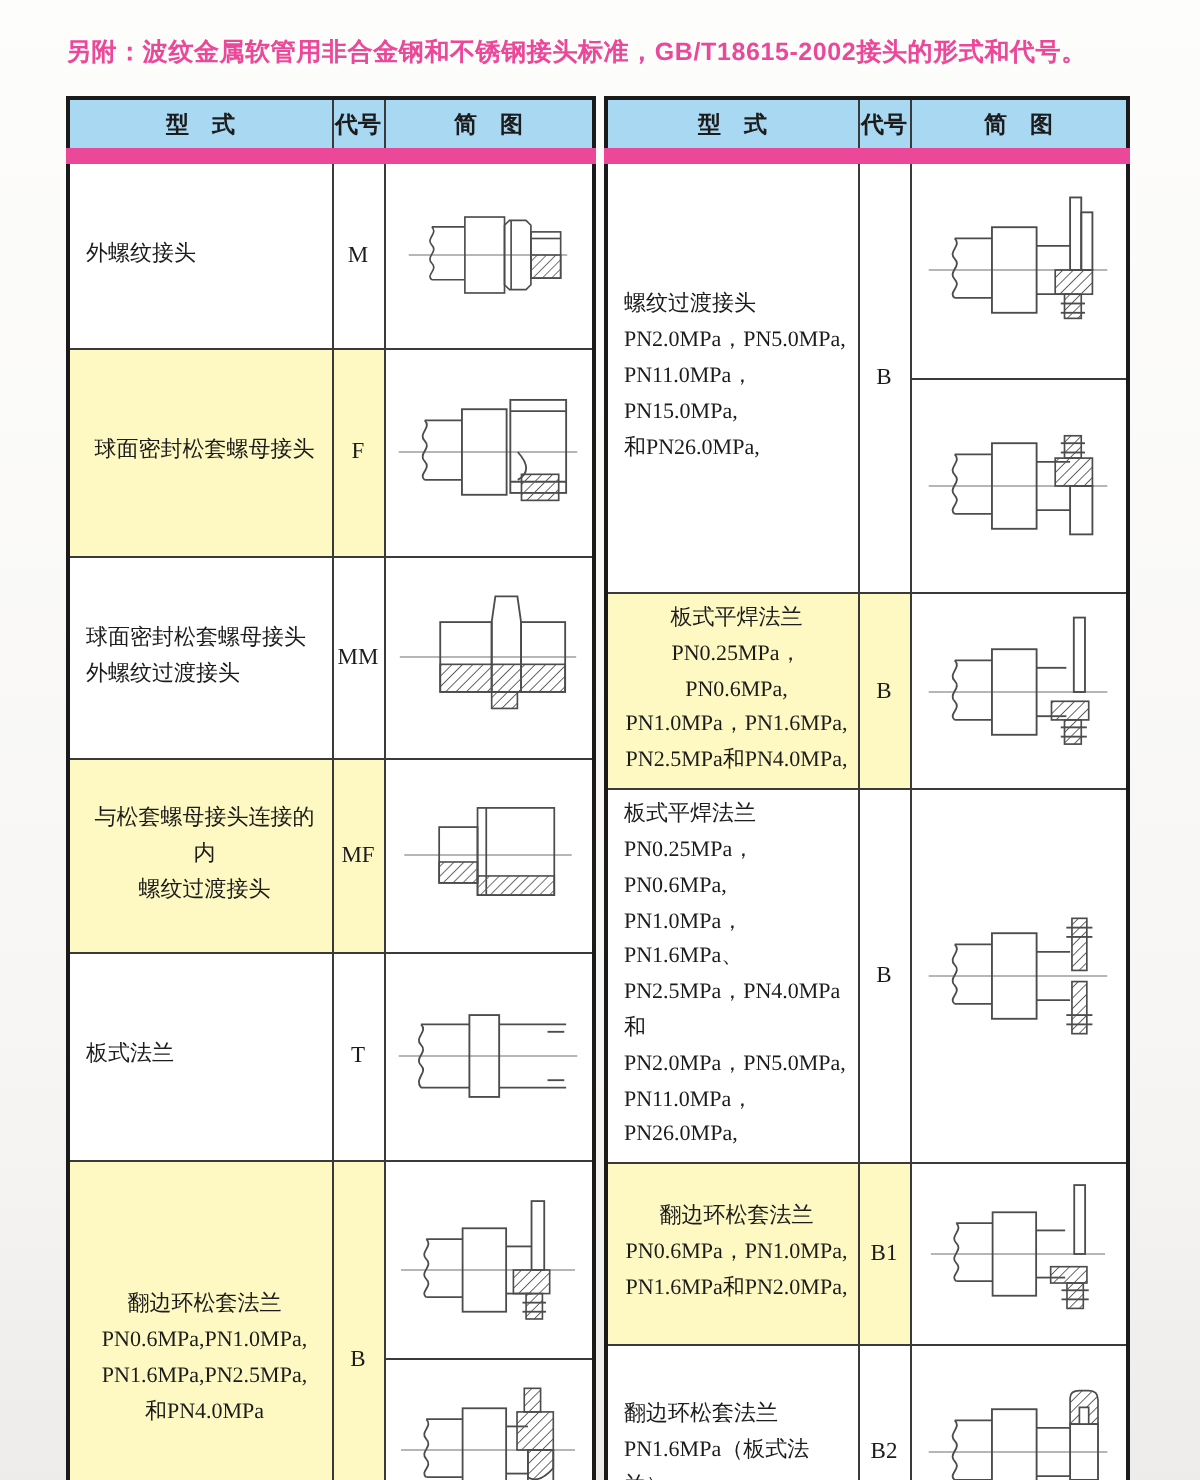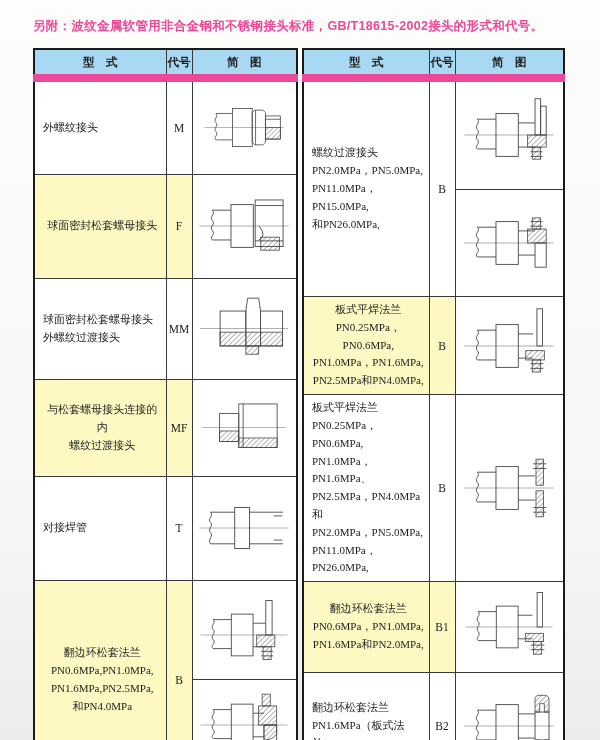--- a/index.html
+++ b/index.html
@@ -179,21 +179,21 @@
                   <line class="ol" x1="51" y1="16" x2="51" y2="66"></line>
                   <rect class="ht" x="24" y="47" width="22" height="12"></rect>
                   <rect class="ht" x="46" y="55" width="44" height="11"></rect>
                 </svg>
               </div>
             </div>
           </td>
         </tr>
         <tr style="height: 93px;">
           <td class="type-cell">
-            <div class="type-text">对接焊管</div>
+            <div class="type-text">板式法兰</div>
           </td>
           <td class="code-cell">T</td>
           <td class="diag-cell">
             <div class="stack" style="height: 93px;">
               <div class="sub">
                 <svg class="diag" viewBox="0 0 104 86" width="100" height="80" preserveAspectRatio="xMidYMid meet">
                   <line class="cl" x1="4" y1="43" x2="100" y2="43"></line>
                   <path class="ol" d="M16,26 c4,4 -4,7 0,11 c4,4 -4,7 0,11 c4,4 -4,7 0,12"></path>
                   <line class="ol" x1="16" y1="26" x2="42" y2="26"></line>
                   <line class="ol" x1="16" y1="60" x2="42" y2="60"></line>

